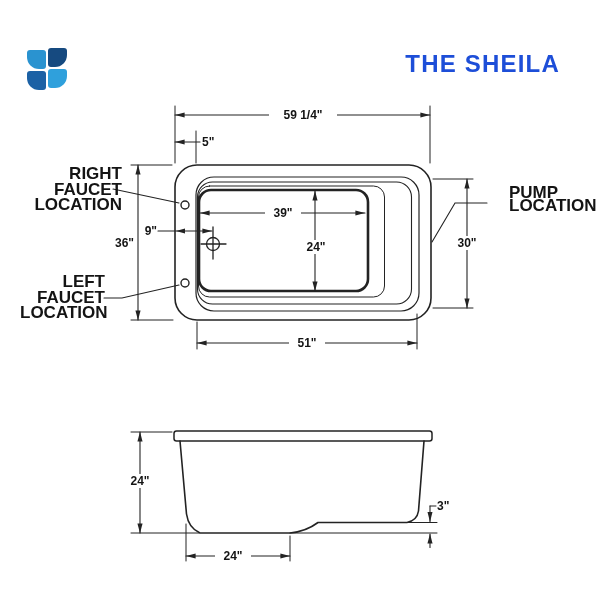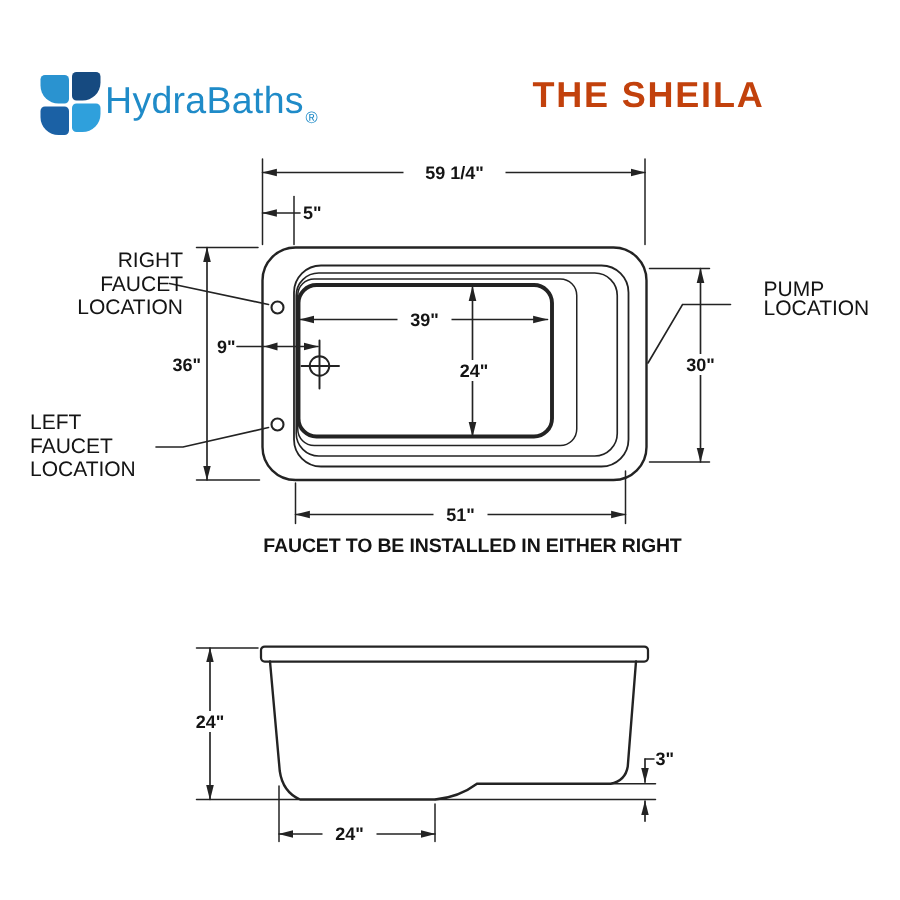--- a/index.html
+++ b/index.html
@@ -9,26 +9,26 @@
   .abs{position:absolute;}
   
   .logo-mark{position:absolute;left:27px;top:48px;width:42px;height:44px;}
   .petal{position:absolute;width:19px;height:19px;}
   .p-tl{left:0;top:2px;border-radius:3px 3px 3px 12px;}
   .p-tr{left:21px;top:0;border-radius:3px 3px 12px 3px;}
   .p-bl{left:0;top:23px;border-radius:3px 3px 3px 12px;}
   .p-br{left:21px;top:21px;border-radius:3px 3px 12px 3px;}
   .logo-text{left:70px;top:53px;font-size:25px;color:#1f8bc8;letter-spacing:.2px;}
   .logo-reg{font-size:11px;position:relative;top:7px;left:1px;}
-  .title{left:355px;top:50px;width:205px;font-size:24px;font-weight:bold;
-         color:#c2410c;letter-spacing:1.2px;}
+  .title{left:355px;top:50px;width:205px;text-align:right;font-size:24px;font-weight:bold;
+         color:#1d4ed8;letter-spacing:1.2px;}
   
-  .callout{font-size:14px;font-weight:normal;color:#141414;line-height:15.5px;}
+  .callout{font-size:17px;font-weight:bold;color:#141414;line-height:15.5px;}
   .rf-label{left:30px;top:166px;width:92px;text-align:right;}
-  .lf-label{left:20px;top:274px;width:85px;}
+  .lf-label{left:20px;top:274px;width:85px;text-align:right;}
   .pump-label{left:489px;top:186px;width:84px;text-align:left;line-height:13px;margin-left:20px;}
   
   .dim{font-size:12px;font-weight:bold;color:#141414;text-align:center;line-height:14px;}
   .onln{background:#fff;}
   .d59 {left:269px;top:108px;width:68px;}
   .d5  {left:202px;top:135px;width:24px;text-align:left;}
   .d36 {left:106px;top:236px;width:28px;text-align:right;}
   .d9  {left:141px;top:224px;width:16px;text-align:right;}
   .d39 {left:265px;top:206px;width:36px;}
   .d24t{left:298px;top:240px;width:36px;}
@@ -123,23 +123,20 @@
       </g>
     </g>
   </svg>
 
   <div class="logo-mark">
     <div class="petal p-tl" style="background:#2a93d0;"></div>
     <div class="petal p-tr" style="background:#164a80;"></div>
     <div class="petal p-bl" style="background:#1b61a5;"></div>
     <div class="petal p-br" style="background:#2fa0dc;"></div>
   </div>
-  <div class="abs logo-text">
-    <span>HydraBaths</span><span class="logo-reg">®</span>
-  </div>
   <div class="abs title">THE SHEILA</div>
 
   <div class="abs callout rf-label">
     <div>RIGHT</div>
     <div>FAUCET</div>
     <div>LOCATION</div>
   </div>
   <div class="abs callout lf-label">
     <div>LEFT</div>
     <div>FAUCET</div>
@@ -153,20 +150,19 @@
   <div class="abs dim onln d59">59 1/4"</div>
   <div class="abs dim d5">5"</div>
   <div class="abs dim d36">36"</div>
   <div class="abs dim d9">9"</div>
   <div class="abs dim onln d39">39"</div>
   <div class="abs dim onln d24t">24"</div>
   <div class="abs dim onln d30">30"</div>
   <div class="abs dim onln d51">51"</div>
 
   <div class="abs note">
-    <div>FAUCET TO BE INSTALLED IN EITHER RIGHT</div>
   </div>
 
   <div class="abs dim onln d24L">24"</div>
   <div class="abs dim d3">3"</div>
   <div class="abs dim onln d24B">24"</div>
 
 </div>
 
 </body></html>

